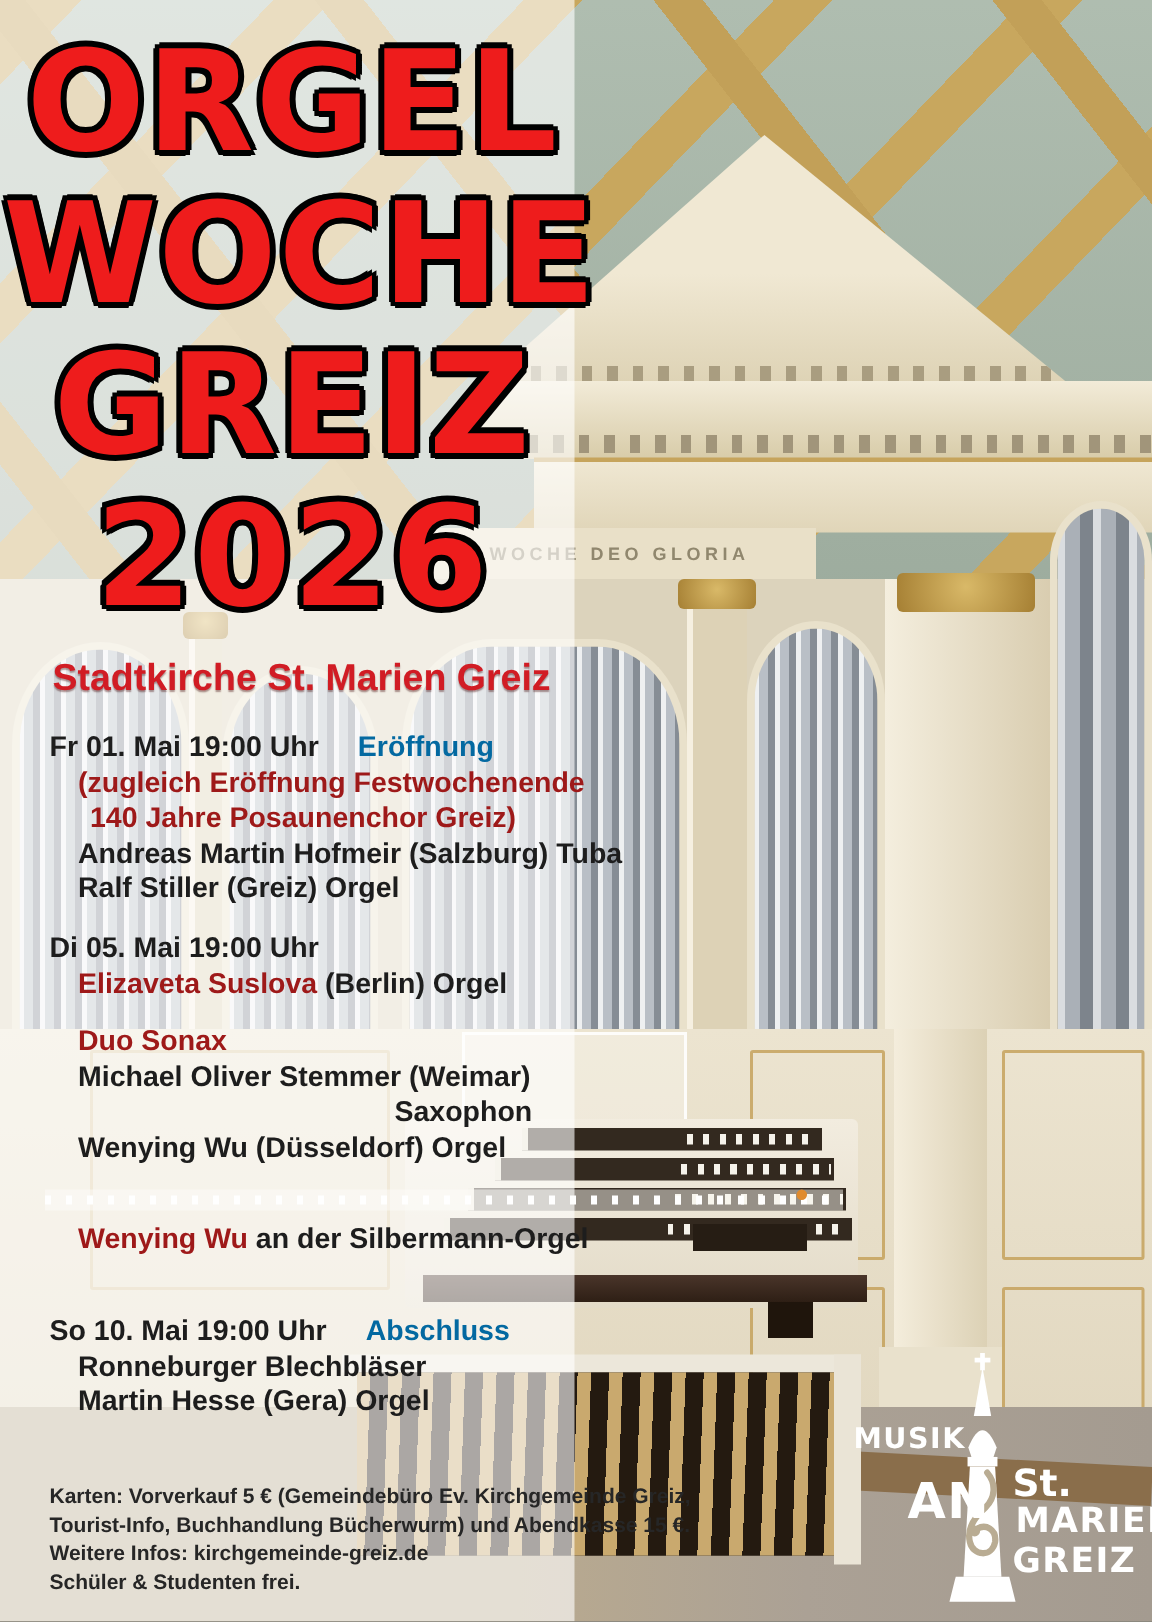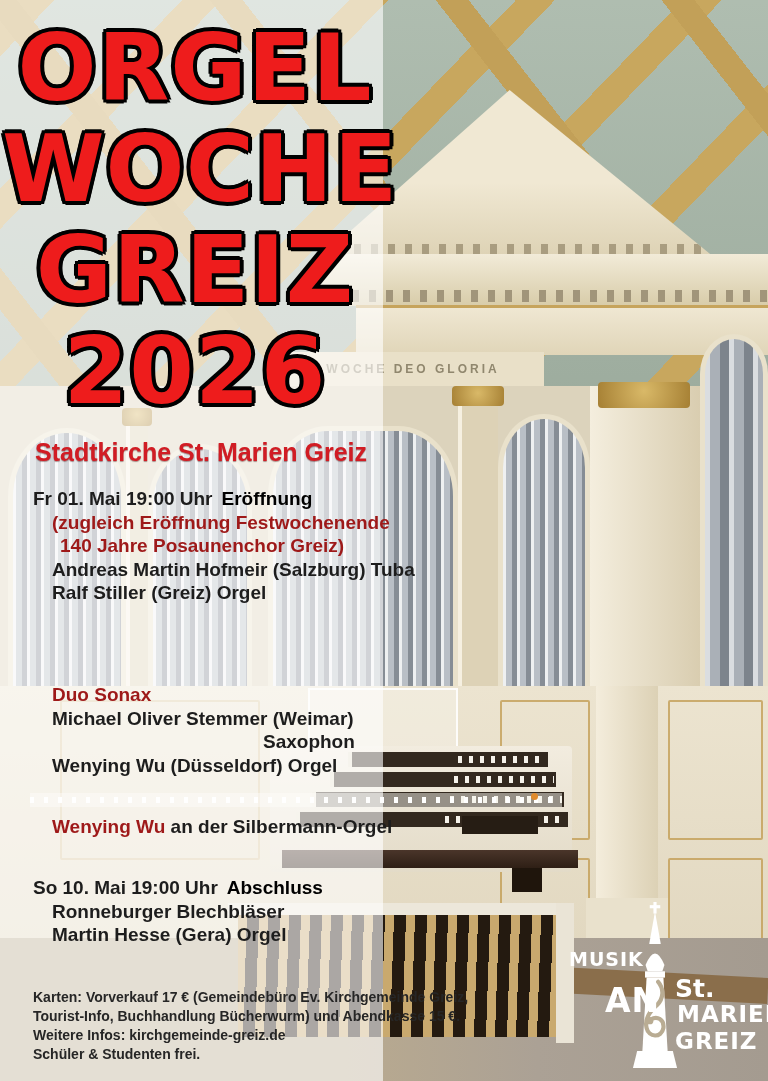--- a/index.html
+++ b/index.html
@@ -72,21 +72,21 @@
     color:#ee1c1c;letter-spacing:1px;
     text-shadow:-3px -3px 0 #000,3px -3px 0 #000,-3px 3px 0 #000,3px 3px 0 #000,
                  0 -4px 0 #000,0 4px 0 #000,-4px 0 0 #000,4px 0 0 #000;}
   .subtitle{left:35px;top:438px;z-index:10;font-weight:bold;font-size:25px;color:#d11c24;
     text-shadow:0 1px 1px rgba(60,0,0,.4);}
   .ev{z-index:10;left:33px;font-weight:bold;font-size:19px;line-height:23.5px;color:#1d1d1d;}
   .ev .ln{padding-left:19px;}
   .ev .ind{padding-left:27px;}
   .ev .sax{padding-left:230px;}
   .red{color:#9e1919;}
-  .tag{color:#000000;margin-left:9px;}
+  .tag{color:#0369a1;margin-left:26px;}
   .footer{z-index:10;left:33px;top:988px;font-weight:bold;font-size:14px;line-height:19px;color:#262626;}
   .logo{left:555px;top:900px;width:213px;height:175px;z-index:10;color:#fff;
     font-family:"DejaVu Sans",sans-serif;font-weight:bold;}
   .logo .t1{position:absolute;left:14px;top:48px;font-size:19px;letter-spacing:1px;}
   .logo .t2{position:absolute;left:50px;top:81px;font-size:33px;letter-spacing:1px;}
   .logo .t3{position:absolute;left:120px;top:74px;font-size:25px;}
   .logo .t4{position:absolute;left:122px;top:101px;font-size:23px;letter-spacing:1px;}
   .logo .t5{position:absolute;left:120px;top:128px;font-size:23px;letter-spacing:1px;}
   .logo svg{position:absolute;left:76px;top:2px;}
 </style>
@@ -172,40 +172,44 @@
   <div class="abs subtitle">Stadtkirche St. Marien Greiz</div>
 
   <div class="abs ev" style="top:487px;">
     <div><span>Fr 01. Mai 19:00 Uhr</span><span class="tag">Eröffnung</span></div>
     <div class="ln red">(zugleich Eröffnung Festwochenende</div>
     <div class="ln ind red">140 Jahre Posaunenchor Greiz)</div>
     <div class="ln">Andreas Martin Hofmeir (Salzburg) Tuba</div>
     <div class="ln">Ralf Stiller (Greiz) Orgel</div>
   </div>
 
+  <div class="abs ev" style="top:621px;">
+    <div>Di 05. Mai 19:00 Uhr</div>
+    <div class="ln"><span class="red">Elizaveta Suslova</span><span> (Berlin) Orgel</span></div>
+  </div>
 
   <div class="abs ev" style="top:683px;">
     <div class="ln red">Duo Sonax</div>
     <div class="ln">Michael Oliver Stemmer (Weimar)</div>
     <div class="ln sax">Saxophon</div>
     <div class="ln">Wenying Wu (Düsseldorf) Orgel</div>
   </div>
 
   <div class="abs ev" style="top:815px;">
     <div class="ln"><span class="red">Wenying Wu</span><span> an der Silbermann-Orgel</span></div>
   </div>
 
   <div class="abs ev" style="top:876px;">
     <div><span>So 10. Mai 19:00 Uhr</span><span class="tag">Abschluss</span></div>
     <div class="ln">Ronneburger Blechbläser</div>
     <div class="ln">Martin Hesse (Gera) Orgel</div>
   </div>
 
   <div class="abs footer">
-    <div>Karten: Vorverkauf 17 € (Gemeindebüro Ev. Kirchgemeinde Greiz,</div>
+    <div>Karten: Vorverkauf 5 € (Gemeindebüro Ev. Kirchgemeinde Greiz,</div>
     <div>Tourist-Info, Buchhandlung Bücherwurm) und Abendkasse 15 €.</div>
     <div>Weitere Infos: kirchgemeinde-greiz.de</div>
     <div>Schüler &amp; Studenten frei.</div>
   </div>
 
   <div class="abs logo">
     <svg width="48" height="168" viewBox="0 0 44 160">
       <rect x="20.5" y="0" width="3" height="11" fill="#fff"></rect>
       <rect x="17" y="3" width="10" height="3" fill="#fff"></rect>
       <polygon points="22,9 27.5,40 16.5,40" fill="#fff"></polygon>

